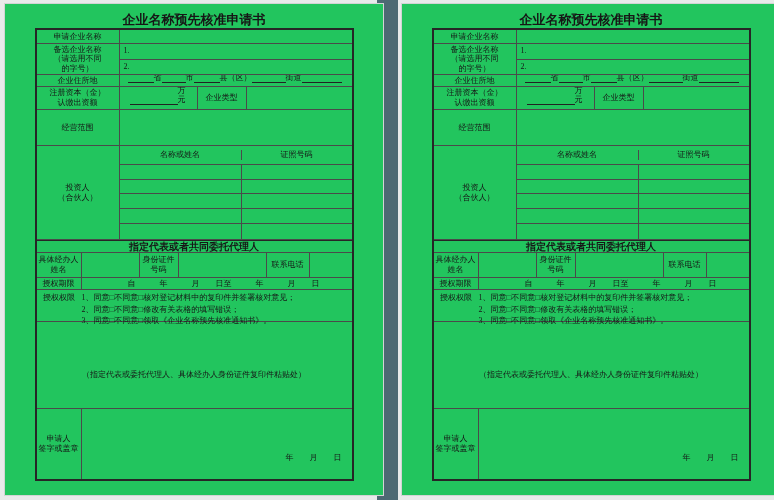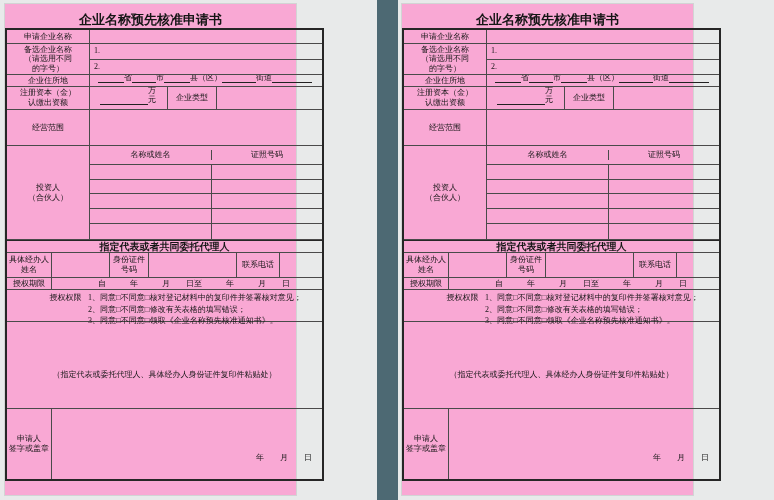--- a/index.html
+++ b/index.html
@@ -1,19 +1,19 @@
 <!DOCTYPE html>
 <html><head>
 <meta charset="utf-8">
 <style>
   html,body{margin:0;padding:0;background:#e8eaea;}
   .canvas{position:relative;width:774px;height:500px;background:#e8eaea;overflow:hidden;
           font-family:"Liberation Serif","DejaVu Serif",serif;color:#161616;}
   .divider{position:absolute;left:377px;top:0;width:21px;height:500px;background:#4d6973;}
-  .page{position:absolute;top:3px;width:293px;height:493px;background:#f9a8d4;
+  .page{position:absolute;top:3px;width:380px;height:493px;background:#22c55e;
         border:1px solid #d2d4d4;box-sizing:border-box;}
   .page.left{left:4px}
   .page.right{left:401px}
   .title{text-align:center;font-weight:bold;font-size:13px;padding-top:7px;height:17px;line-height:17px;}
   .tbl{width:319px;margin:0 auto;border:2px solid #262626;display:flex;flex-direction:column;
        font-size:8px;line-height:1.2;box-sizing:border-box;}
   .r{display:flex;border-bottom:1px solid #4a4a4a;box-sizing:border-box;flex:0 0 auto;}
   .r:last-child{border-bottom:none;}
   .c{border-right:1px solid #4a4a4a;box-sizing:border-box;display:flex;flex-direction:column;
      justify-content:center;overflow:hidden;}
@@ -29,21 +29,21 @@
   .h94{height:94px}.h13{height:13px}.h25{height:25px}.h32{height:32px}.h87{height:87px}.h70{height:70px}
   .h16{height:16px}.h19{height:19px}.h15{height:15px}
   .numopt{padding-left:4px;}
   .addr{flex-direction:row;align-items:flex-end;padding:0 6px 3px 8px;display:flex;}
   .u{display:inline-block;border-bottom:1px solid #222;height:8px;flex:0 0 auto;}
   .u.grow{flex:1 1 auto;margin-right:4px;}
   .cap{flex-direction:row;align-items:flex-end;padding:0 4px 4px 10px;display:flex;}
   .sechdr{justify-content:center;align-items:center;text-align:center;font-weight:bold;font-size:10px;
           border-top:1px solid #262626;display:flex;}
   .period-val{padding-left:14px;display:flex;align-items:center;}
-  .scope{flex-direction:row;display:flex;padding-top:3px;padding-left:36px;}
+  .scope{flex-direction:row;display:flex;padding-top:3px;}
   .scope-items{display:flex;flex-direction:column;gap:2px;}
   .paste{justify-content:flex-start;text-align:center;display:flex;flex-direction:column;padding-top:48px;}
   .sigcell{position:relative;}
   .date{position:absolute;left:204px;top:44px;white-space:pre;}
   [data-bind]{white-space:pre-line;}
 </style>
 </head>
 <body>
 
 <div class="canvas" style="background: rgb(232, 234, 234);">

